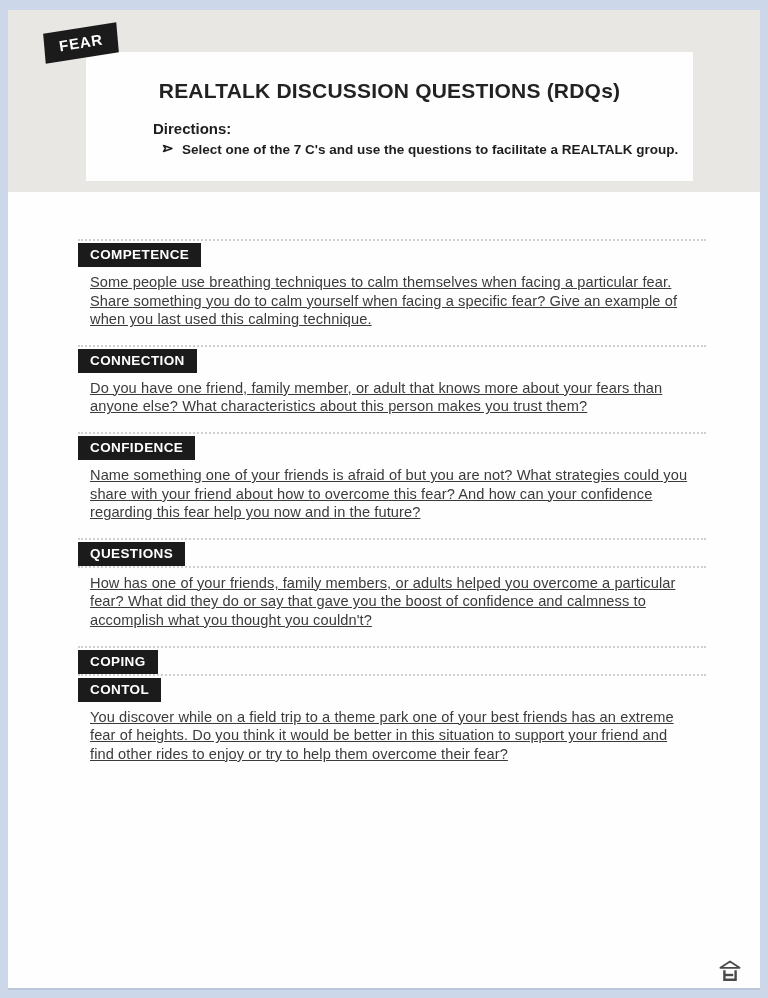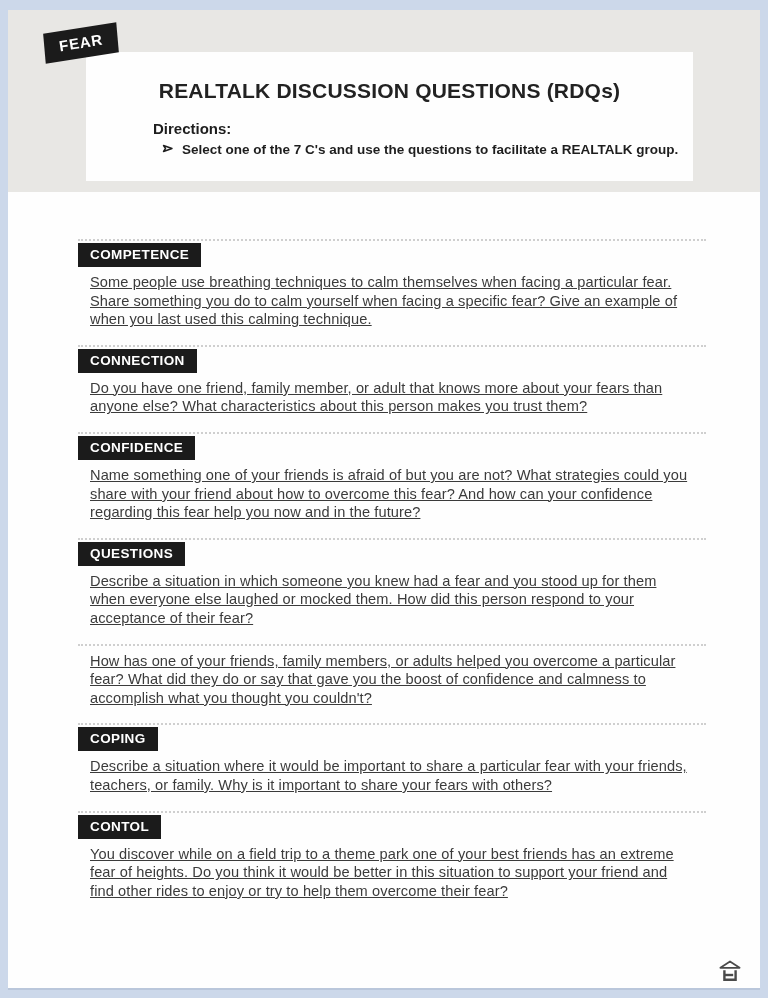--- a/index.html
+++ b/index.html
@@ -143,30 +143,28 @@
         <p class="stext">Do you have one friend, family member, or adult that knows more about your fears than anyone else? What characteristics about this person makes you trust them?</p>
       </section>
 
       <section class="qsection">
         <div class="slabel">CONFIDENCE</div>
         <p class="stext">Name something one of your friends is afraid of but you are not? What strategies could you share with your friend about how to overcome this fear? And how can your confidence regarding this fear help you now and in the future?</p>
       </section>
 
       <section class="qsection">
         <div class="slabel">QUESTIONS</div>
-        <p class="stext">Describe a situation in which someone you knew had a fear and you stood up for them when everyone else laughed or mocked them. How did this person respond to your acceptance of their fear?</p>
       </section>
 
       <section class="qsection">
         <p class="stext">How has one of your friends, family members, or adults helped you overcome a particular fear? What did they do or say that gave you the boost of confidence and calmness to accomplish what you thought you couldn't?</p>
       </section>
 
       <section class="qsection">
         <div class="slabel">COPING</div>
-        <p class="stext">Describe a situation where it would be important to share a particular fear with your friends, teachers, or family. Why is it important to share your fears with others?</p>
       </section>
 
       <section class="qsection">
         <div class="slabel">CONTOL</div>
         <p class="stext">You discover while on a field trip to a theme park one of your best friends has an extreme fear of heights. Do you think it would be better in this situation to support your friend and find other rides to enjoy or try to help them overcome their fear?</p>
       </section>
 
     </div>
 
     <div class="footer-logo">

